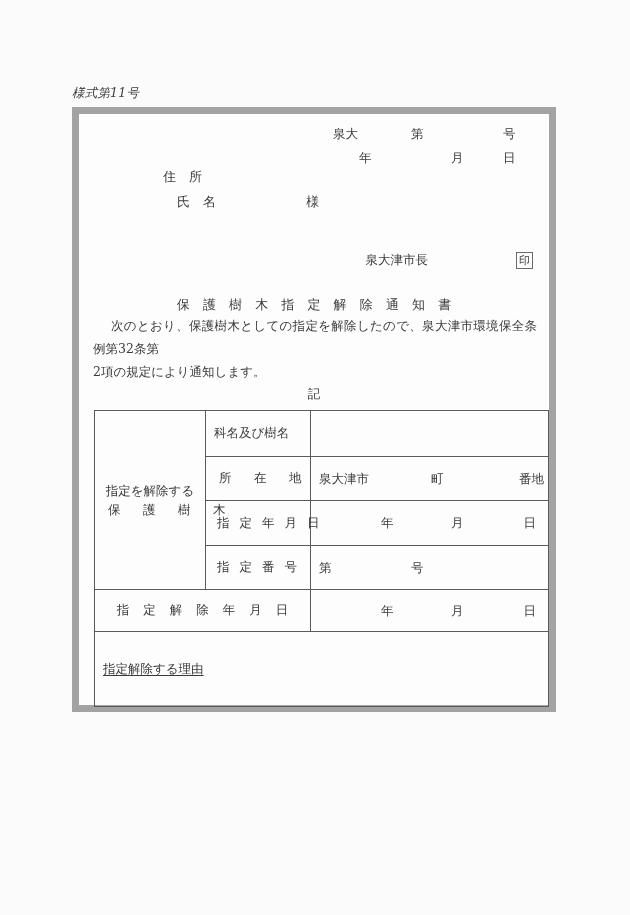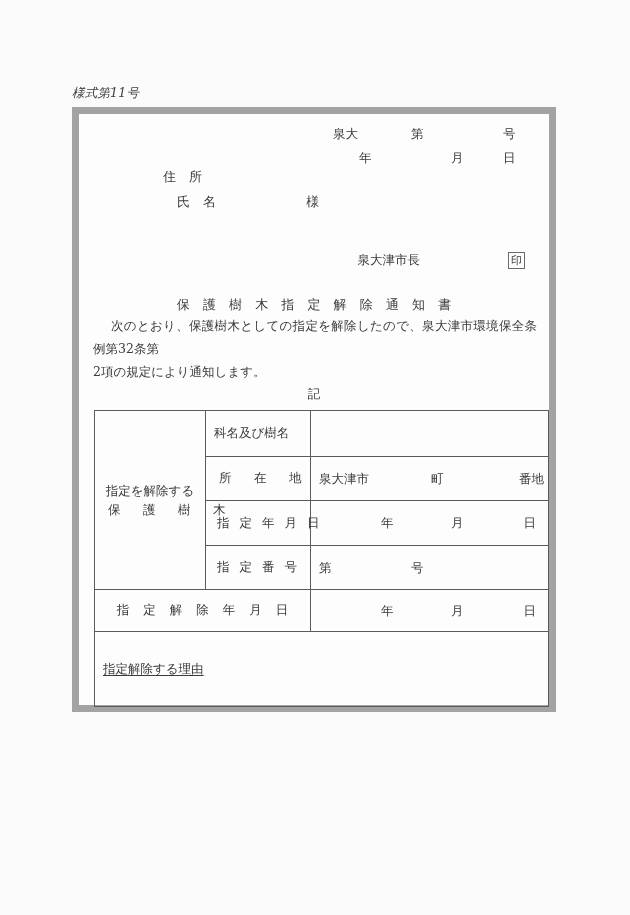--- a/index.html
+++ b/index.html
@@ -79,21 +79,21 @@
     margin-left: 44px;
   }
   .addr-line { height: 25px; white-space: nowrap; }
   .addr-name-indent { padding-left: 14px; }
   .addr-sama { display: inline-block; margin-left: 86px; }
 
   
   .issuer {
     position: absolute;
     left: 0;
-    right: 24px;
+    right: 16px;
     top: 138px;
     font-size: 12.5px;
     display: flex;
     justify-content: flex-end;
     white-space: nowrap;
   }
   .issuer-name { display: inline-block; }
   .seal-box {
     display: inline-block;
     margin-left: 88px;

